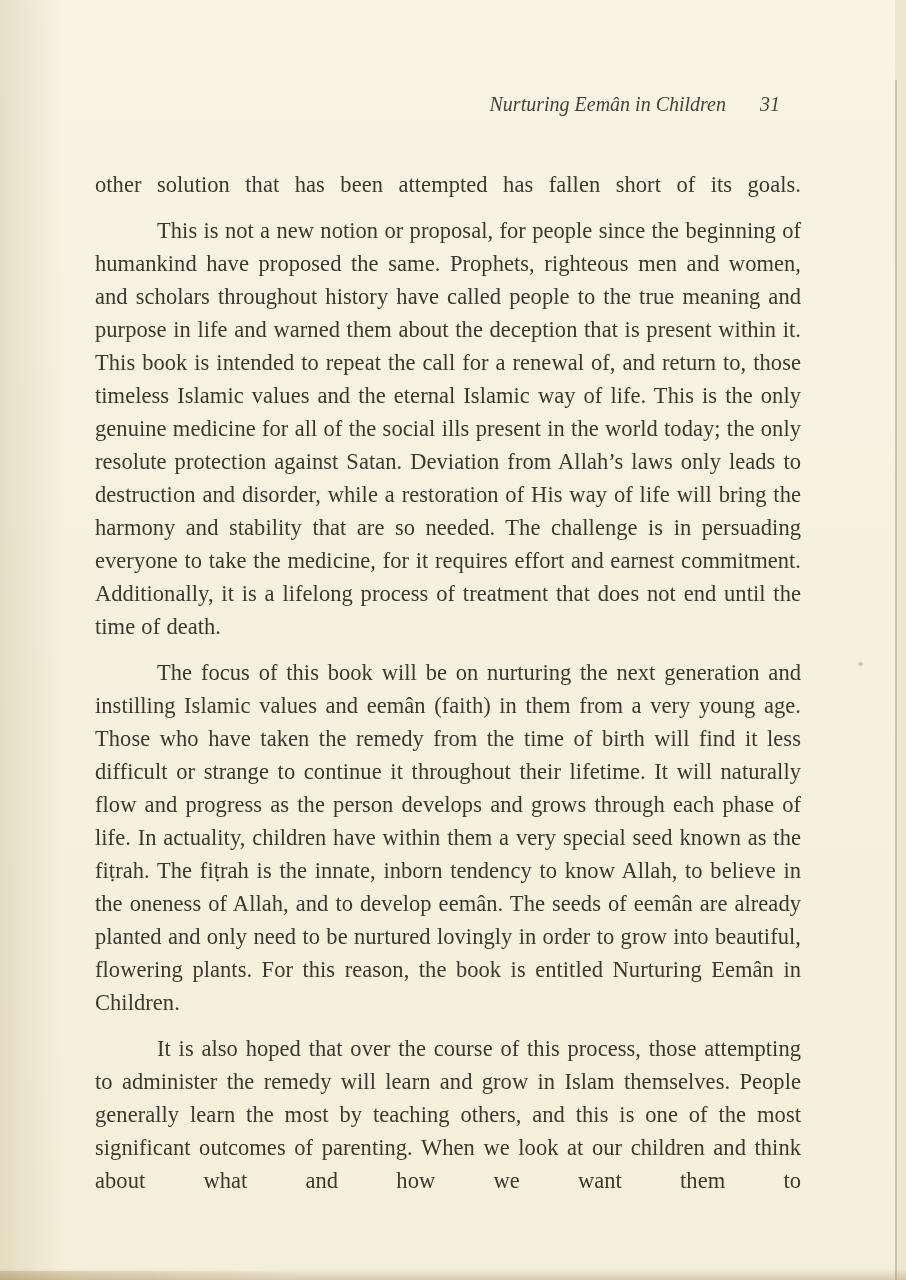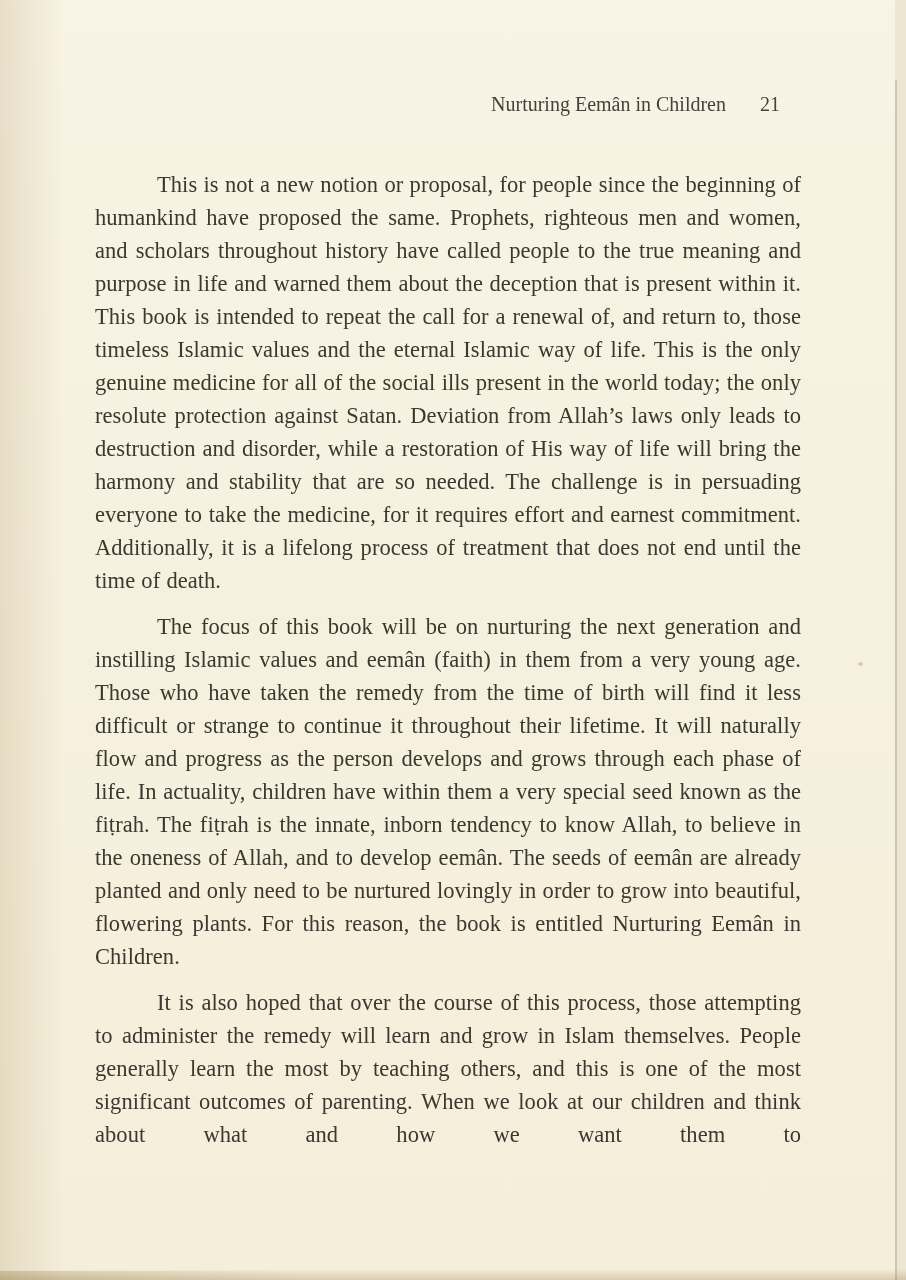--- a/index.html
+++ b/index.html
@@ -44,20 +44,21 @@
     border-radius: 50%;
     background: rgba(140,128,96,0.35);
     pointer-events: none;
   }
   
   .running-head {
     position: absolute;
     top: 92px; left: 95px; right: 126px;
     display: flex; justify-content: flex-end; align-items: flex-end;
     gap: 34px;
+    font-style: italic;
     font-size: 20px;
     line-height: 24px;
     color: #45423a;
   }
   
   .text-block {
     position: absolute;
     top: 168px; left: 95px; width: 706px;
     font-size: 22.5px;
     line-height: 33px;
@@ -77,22 +78,23 @@
 
   <div class="edge-left"></div>
   <div class="edge-right-band"></div>
   <div class="edge-right-line"></div>
   <div class="edge-bottom"></div>
   <div class="edge-bottom-left"></div>
   <div class="scan-speck"></div>
 
   <div class="running-head">
     <span class="rh-title">Nurturing Eemân in Children</span>
-    <span class="rh-page">21</span>
+    <span class="rh-page">31</span>
   </div>
 
   <div class="text-block">
+      <p class="para fill-last"><span class="rm">other solution that has been attempted has fallen short of its goals.</span></p>
       <p class="para indent"><span class="rm">This is not a new notion or proposal, for people since the beginning of humankind have proposed the same. Prophets, righteous men and women, and scholars throughout history have called people to the true meaning and purpose in life and warned them about the deception that is present within it. This book is intended to repeat the call for a renewal of, and return to, those timeless Islamic values and the eternal Islamic way of life. This is the only genuine medicine for all of the social ills present in the world today; the only resolute protection against Satan. Deviation from Allah’s laws only leads to destruction and disorder, while a restoration of His way of life will bring the harmony and stability that are so needed. The challenge is in persuading everyone to take the medicine, for it requires effort and earnest commitment. Additionally, it is a lifelong process of treatment that does not end until the time of death.</span></p>
       <p class="para indent"><span class="rm">The focus of this book will be on nurturing the next generation and instilling Islamic values and </span><span class="it">eemân (</span><span class="rm">faith) in them from a very young age. Those who have taken the remedy from the time of birth will find it less difficult or strange to continue it throughout their lifetime. It will naturally flow and progress as the person develops and grows through each phase of life. In actuality, children have within them a very special seed known as the </span><span class="it">fiṭrah</span><span class="rm">. The fiṭrah is the innate, inborn tendency to know Allah, to believe in the oneness of Allah, and to develop eemân. The seeds of eemân are already planted and only need to be nurtured lovingly in order to grow into beautiful, flowering plants. For this reason, the book is entitled </span><span class="it">Nurturing Eemân in Children.</span></p>
       <p class="para indent fill-last"><span class="rm">It is also hoped that over the course of this process, those attempting to administer the remedy will learn and grow in Islam themselves. People generally learn the most by teaching others, and this is one of the most significant outcomes of parenting. When we look at our children and think about what and how we want them to</span></p>
     </div>
 
 </div>
 
 </body></html>

